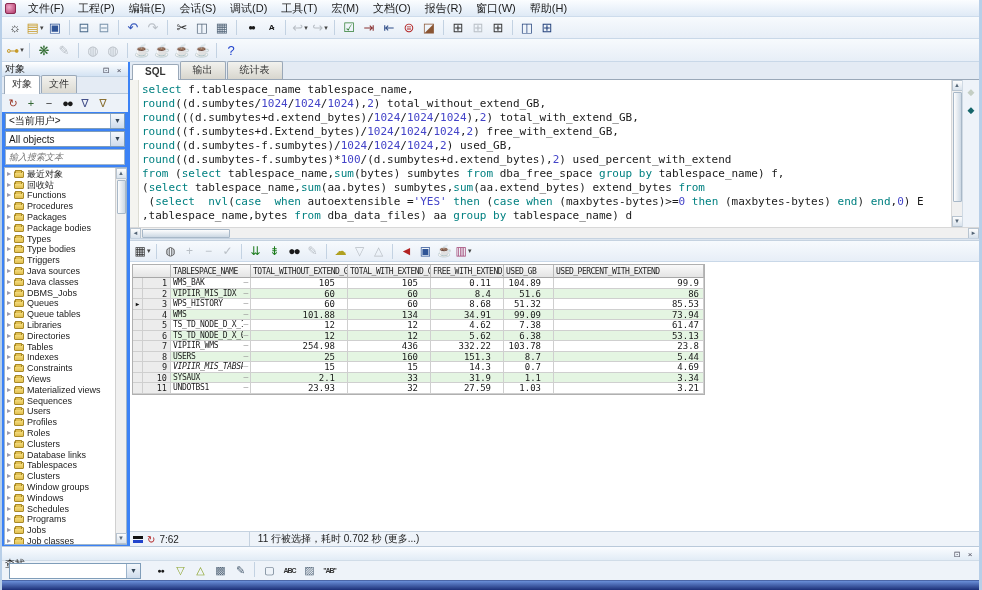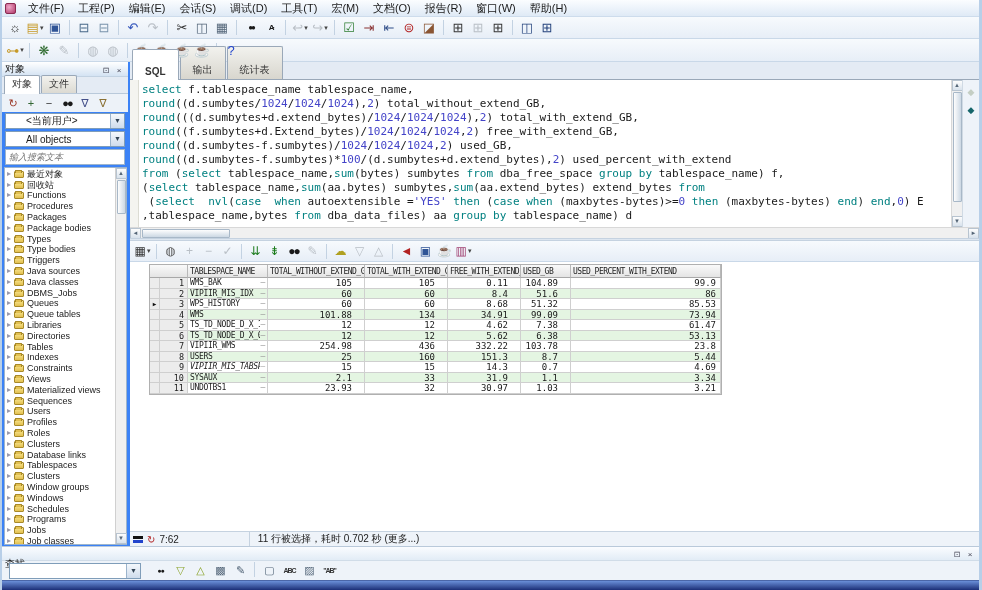--- a/index.html
+++ b/index.html
@@ -44,21 +44,21 @@
   .lp-tabs{height:17px;flex:0 0 17px;display:flex;align-items:flex-end;padding:1px 2px 0 2px;
     border-bottom:1px solid #b9c9da;background:#e4ebf4;}
   .lp-tab{padding:1px 7px 2px 7px;font-size:10px;border:1px solid #9aa8b8;border-bottom:none;
     border-radius:2px 2px 0 0;background:linear-gradient(#f2f2ee,#dcdad2);margin-right:1px;color:#333;}
   .lp-tab.active{background:#fff;position:relative;top:1px;padding-bottom:3px;}
   .lp-icons{height:18px;flex:0 0 18px;display:flex;align-items:center;padding:0 2px;background:#edf2f8;}
   .lp-icons .tbico{width:18px;height:16px;}
   .lp-icons .tbico .glyph{font-size:11px;}
   .combo{height:16px;margin:1px 3px;border:1px solid #7f9db9;background:#fff;display:flex;
     align-items:center;font-size:10px;}
-  .combo .combo-val{flex:1;padding:0 20px;white-space:nowrap;overflow:hidden;}
+  .combo .combo-val{flex:1;padding:0 3px;white-space:nowrap;overflow:hidden;}
   .combo .combo-btn{width:14px;height:14px;background:linear-gradient(#f4f8fc,#cfdcec);
     border-left:1px solid #9cb4cc;text-align:center;font-size:7px;line-height:14px;color:#345;}
   .filter-input{height:16px;margin:1px 3px 2px 3px;border:1px solid #9cb4cc;background:#fff;
     font-size:9px;font-style:italic;color:#999;padding:0 3px;font-family:"Liberation Sans",sans-serif;}
   .lp-treewrap{flex:1 1 auto;display:flex;min-height:0;margin:0 1px 1px 2px;border:1px solid #9cb4cc;background:#fff;}
   .tree{flex:1 1 auto;overflow:hidden;padding-top:1px;}
   .tree-item{height:10.8px;line-height:10.8px;font-size:9px;white-space:nowrap;display:flex;
     align-items:center;padding-left:2px;cursor:default;}
   .chev{color:#99a;font-size:8px;width:7px;display:inline-block;}
   .folder{width:10px;height:7px;background:linear-gradient(#f6e28a,#e3c050);border:1px solid #a88a28;
@@ -69,21 +69,21 @@
     display:flex;flex-direction:column;align-items:center;}
   .sb-btn{width:11px;height:11px;background:linear-gradient(#fdfdfd,#d8e2ec);border:1px solid #b8c4d0;
     font-size:6px;line-height:9px;text-align:center;color:#567;}
   .sb-thumb{width:9px;height:34px;background:linear-gradient(90deg,#fdfdfd,#ccd8e4);
     border:1px solid #a8b8c8;border-radius:1px;margin-top:1px;}
   .sb-track{flex:1;}
   
   .workspace{flex:1 1 auto;display:flex;flex-direction:column;min-width:0;background:#eef3f9;}
   .wtabs{height:18px;flex:0 0 18px;display:flex;align-items:flex-end;padding:1px 2px 0 2px;
     border-bottom:1px solid #9aa8b8;background:#e4ebf4;}
-  .wtab{padding:16px 12px 2px 12px;font-size:10px;border:1px solid #9aa8b8;border-bottom:none;
+  .wtab{padding:1px 12px 2px 12px;font-size:10px;border:1px solid #9aa8b8;border-bottom:none;
     border-radius:2px 2px 0 0;background:linear-gradient(#f2f2ee,#d8d6ce);margin-right:1px;color:#333;}
   .wtab.active{background:#fff;position:relative;top:1px;padding-bottom:3px;font-weight:bold;}
   .editor-zone{height:147px;flex:0 0 147px;display:flex;background:#fff;min-width:0;}
   .ed-gutter{width:9px;flex:0 0 9px;background:#f4f4f0;border-right:1px solid #dcdcd4;}
   .code{flex:1 1 auto;overflow:hidden;padding:3px 0 0 3px;
     font-family:"DejaVu Sans Mono",monospace;font-size:11px;line-height:14px;white-space:pre;}
   .code .k{color:#008080;}
   .code .n{color:#4343c8;}
   .code .s{color:#4343c8;}
   .ed-vscroll{width:11px;flex:0 0 11px;background:#f0f0f0;border-left:1px solid #d8d8d8;
@@ -99,21 +99,21 @@
   .hs-thumb{width:88px;height:9px;background:linear-gradient(#fdfdfd,#ccd8e4);border:1px solid #a8b8c8;
     border-radius:1px;margin-left:1px;}
   .hs-track{flex:1;}
   .hsplit{height:3px;flex:0 0 3px;background:#dde6f0;border-top:1px solid #c5d2e0;border-bottom:1px solid #c5d2e0;}
   .res-toolbar{height:21px;flex:0 0 21px;display:flex;align-items:center;background:linear-gradient(#f7fafd,#e7eef7);
     border-bottom:1px solid #c9d8e8;padding:0 3px;}
   .res-toolbar .tbico{width:19px;height:17px;}
   .res-toolbar .tbico .glyph{font-size:12px;}
   .results{flex:1 1 auto;background:#fff;overflow:hidden;position:relative;}
   
-  .grid{position:absolute;left:19px;top:2px;border:1px solid #b0b0b0;background:#14532d;
+  .grid{position:absolute;left:2px;top:2px;border:1px solid #b0b0b0;background:#14532d;
     font-family:"DejaVu Sans Mono",monospace;}
   .grow{display:flex;}
   .gc{border-right:1px solid #cfcfcf;border-bottom:1px solid #cfcfcf;overflow:hidden;
     white-space:nowrap;height:10.5px;line-height:10.5px;font-size:9px;}
   .ghead .gc{height:13px;line-height:13px;background:linear-gradient(#fafafa,#e4e4e4);
     font-size:8px;letter-spacing:-0.5px;color:#222;padding:0 0 0 2px;border-right:1px solid #b8b8b8;border-bottom:1px solid #a8a8a8;}
   .gc.gutter{width:10px;flex:0 0 10px;background:#ececec;font-size:6px;text-align:center;color:#111;padding:0;}
   .gc.rownum{width:28px;flex:0 0 28px;background:#ececec;text-align:right;padding-right:3px;font-size:8.5px;color:#222;}
   .gc.name{padding-left:2px;font-size:8px;letter-spacing:-0.3px;display:flex;}
   .gc.name .nm{flex:1;overflow:hidden;}
@@ -749,21 +749,21 @@
             </div>
             <div class="grow">
               <div class="gc gutter"></div>
               <div class="gc rownum">11</div>
               <div class="gc name data" style="width: 80px; flex: 0 0 80px;">
                 <span class="nm">UNDOTBS1</span>
                 <span class="dash">–</span>
               </div>
               <div class="gc val data" style="width: 97px; flex: 0 0 97px;">23.93</div>
               <div class="gc val data" style="width: 83px; flex: 0 0 83px;">32</div>
-              <div class="gc val data" style="width: 73px; flex: 0 0 73px;">30.97</div>
+              <div class="gc val data" style="width: 73px; flex: 0 0 73px;">27.59</div>
               <div class="gc val data" style="width: 50px; flex: 0 0 50px;">1.03</div>
               <div class="gc val data" style="width: 150px; flex: 0 0 150px; padding-right: 4px;">3.21</div>
             </div>
           </div>
       </div>
 
       <div class="statusbar">
         <span class="flagico">
             <i class="f1"></i>
             <i class="f2"></i>

